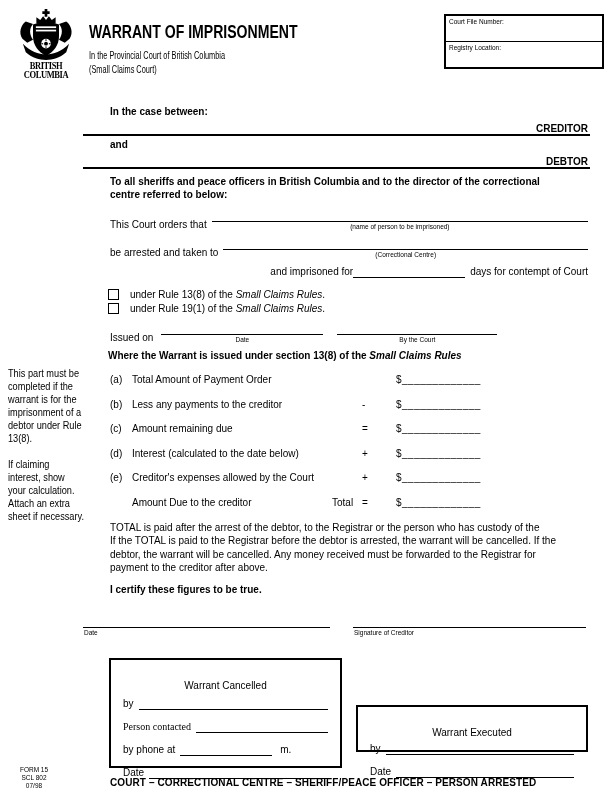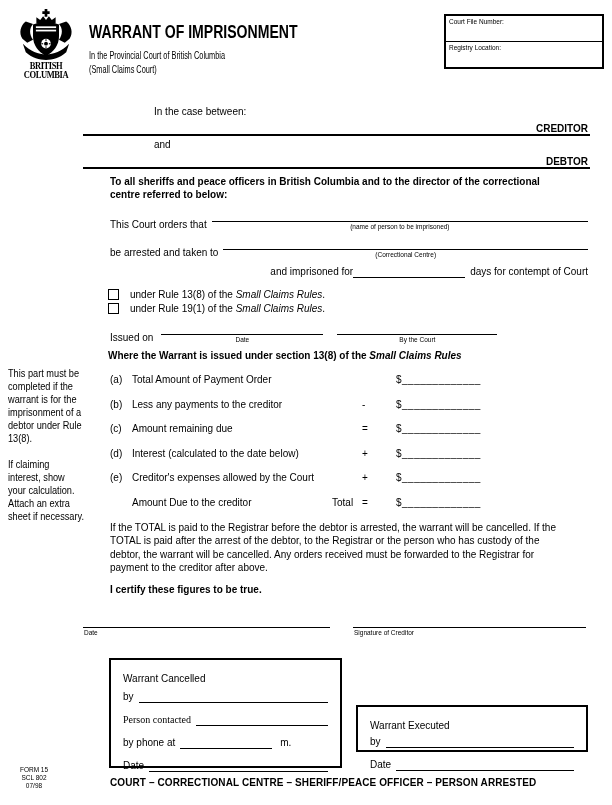--- a/index.html
+++ b/index.html
@@ -2,21 +2,21 @@
 <html><head>
 <meta charset="utf-8">
 <style>
   html,body{margin:0;padding:0;background:#888;}
   .page{
     position:relative;width:612px;height:805px;background:#fff;color:#000;
     font-family:"Liberation Sans",sans-serif;font-size:10px;overflow:hidden;
     margin:0 auto;
   }
   .abs{position:absolute;}
-  .b{font-weight:normal;margin-left:44px;}
+  .b{font-weight:bold;}
   .i{font-style:italic;}
   .nowrap{white-space:nowrap;}
 
   
   #logo{left:13px;top:9px;width:66px;text-align:center;}
   #logo svg{display:block;margin:0 auto;}
   .logo-text{font-family:"Liberation Serif",serif;font-weight:bold;font-size:10px;line-height:9px;letter-spacing:-0.5px;transform:scaleX(0.85);transform-origin:center;}
   #titleblock{left:89px;top:21px;}
   #form-title{margin:0;font-size:19px;font-weight:bold;letter-spacing:0px;transform:scaleX(0.74);transform-origin:left;white-space:nowrap;}
   .subtitle{font-size:10.5px;line-height:14px;transform:scaleX(0.70);transform-origin:left;white-space:nowrap;}
@@ -63,21 +63,21 @@
   #certify{left:110px;top:584px;font-weight:bold;}
 
   
   #datesig{left:83px;top:614px;display:flex;}
   .sigcol{display:flex;flex-direction:column;}
   .sigline{height:13px;border-bottom:1.8px solid #000;}
   .sigcap{font-size:6.5px;line-height:9px;text-align:left;padding-left:1px;}
   #validity{left:110px;top:641px;}
 
   
-  .wbox{border:2px solid #000;box-sizing:border-box;padding:13px 12px 0 12px;}
+  .wbox{border:2px solid #000;box-sizing:border-box;padding:20px 12px 0 12px;text-align:center;}
   #cancelbox{left:109px;top:658px;width:233px;height:110px;}
   #execbox{left:356px;top:705px;width:232px;height:47px;}
   .brow{display:flex;align-items:flex-end;}
   .brow .lab{padding-right:5px;white-space:nowrap;line-height:13px;margin-top:26px;}
   .bline{flex:1;border-bottom:1.5px solid #000;height:12px;}
   .bline-fixed{border-bottom:1.5px solid #000;height:12px;width:92px;flex:none;}
   .bsuffix{padding-left:8px;line-height:13px;}
 
   
   #formmeta{left:10px;top:766px;width:48px;text-align:center;font-size:6.5px;line-height:8px;}
@@ -254,23 +254,23 @@
     <div class="item-row">
       <span></span>
       <span>Amount Due to the creditor</span>
       <span>Total</span>
       <span>=</span>
       <span class="amt">$_____________</span>
     </div>
   </div>
 
   <div class="abs" id="payment-note">
+    <div class="nowrap">TOTAL is paid after the arrest of the debtor, to the Registrar or the person who has custody of the</div>
     <div class="nowrap">If the TOTAL is paid to the Registrar before the debtor is arrested, the warrant will be cancelled. If the</div>
-    <div class="nowrap">TOTAL is paid after the arrest of the debtor, to the Registrar or the person who has custody of the</div>
-    <div class="nowrap">debtor, the warrant will be cancelled. Any orders received must be forwarded to the Registrar for</div>
+    <div class="nowrap">debtor, the warrant will be cancelled. Any money received must be forwarded to the Registrar for</div>
     <div class="nowrap">payment to the creditor after above.</div>
   </div>
 
   <div class="abs" id="certify">I certify these figures to be true.</div>
 
   <div class="abs" id="datesig">
     <span class="sigcol" style="width:247px;">
       <span class="sigline"></span>
       <span class="sigcap">Date</span>
     </span>

